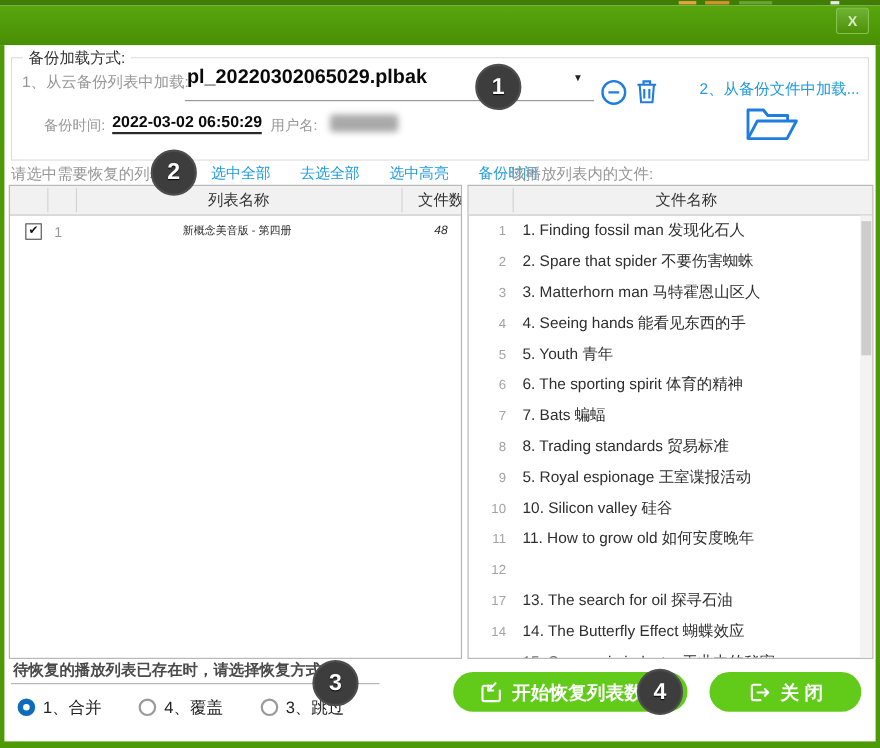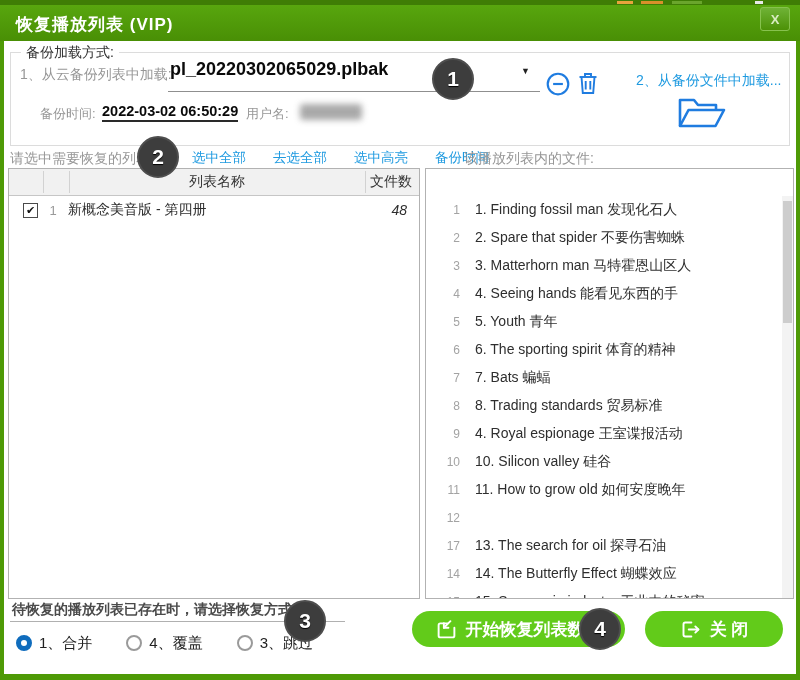--- a/index.html
+++ b/index.html
@@ -37,22 +37,22 @@
   .tbl-left{left:8px;width:410px;height:429px;}
   .tbl-right{left:425px;width:367px;height:429px;}
   .thead{position:absolute;left:0;top:0;right:0;height:26px;background:#f1f1f1;border-bottom:1px solid #c6c6c6;
          font-size:14px;color:#333;}
   .thead .sep{position:absolute;top:2px;bottom:2px;width:1px;background:#d2d2d2;}
   .hcell{position:absolute;top:4px;text-align:center;}
   .lrow{position:absolute;left:0;right:0;height:28px;display:flex;align-items:center;cursor:pointer;}
   .cb{width:13px;height:13px;border:1px solid #4a4a4a;margin-left:14px;font-size:11px;line-height:12px;
       text-align:center;color:#111;background:#fff;flex:none;cursor:pointer;}
   .lnum{width:30px;text-align:center;color:#9a9a9a;font-size:13px;flex:none;}
-  .lname{font-size:14px;color:#2e2e2e;flex:1;}
-  .lcount{width:44px;text-align:right;padding-right:12px;font-style:italic;font-size:14px;color:#2e2e2e;flex:none;}
+  .lname{font-size:10px;color:#2e2e2e;flex:1;text-align:center;}
+  .lcount{width:44px;text-align:right;padding-right:12px;font-style:italic;font-size:11px;color:#2e2e2e;flex:none;}
   .frows{position:absolute;left:0;top:27px;right:11px;bottom:0;overflow:hidden;}
   .frow{height:28px;display:flex;align-items:center;cursor:pointer;}
   .fnum{width:34px;text-align:right;color:#a3a3a3;font-size:12px;flex:none;}
   .fname{margin-left:15px;font-size:14px;color:#2e2e2e;white-space:nowrap;}
   .vscroll{position:absolute;right:0;top:27px;bottom:0;width:11px;background:#f3f3f3;}
   .vthumb{position:absolute;left:1px;top:5px;width:9px;height:122px;background:#cdcdcd;cursor:pointer;}
   
   .restore-label{position:absolute;left:12px;top:601px;font-size:14px;font-weight:bold;color:#4a4a4a;white-space:nowrap;}
   .restore-line{position:absolute;left:10px;top:621px;width:335px;height:1px;background:#b0b0b0;}
   .radio-row{position:absolute;left:16px;top:631px;display:flex;gap:34px;align-items:center;height:24px;}
@@ -76,21 +76,20 @@
 <div class="window">
 
   <div class="sliver">
     <i style="left:617px;width:16px;background:#e8a33d;"></i>
     <i style="left:641px;width:22px;background:#d98f2b;"></i>
     <i style="left:672px;width:30px;background:#6aa52c;"></i>
     <i style="left:755px;width:8px;background:#e8e8e8;"></i>
   </div>
 
   <div class="titlebar">
-    <span class="title">恢复播放列表 (VIP)</span>
     <div class="closebtn">X</div>
   </div>
   <div class="frame-l"></div>
   <div class="frame-r"></div>
   <div class="frame-b"></div>
 
   <div class="groupbox">
     <span class="legend">备份加载方式:</span>
   </div>
   <span class="glabel" style="left:20px;top:66px;">1、从云备份列表中加载:</span>
@@ -128,33 +127,37 @@
       <span class="slink">备份时间</span>
     </div>
   <span class="glabel" style="left:428px;top:150px;margin-left:36px;">该播放列表内的文件:</span>
 
   <div class="tbl tbl-left">
     <div class="thead">
       <span class="sep" style="left:34px;"></span>
       <span class="sep" style="left:60px;"></span>
       <span class="sep" style="left:356px;"></span>
       <span class="hcell" style="left:60px;width:296px;">列表名称</span>
-      <span class="hcell" style="left:356px;width:52px;">文件数</span>
+      <span class="hcell" style="left:366px;width:52px;">文件数</span>
     </div>
     <div id="left-rows" style="position:absolute;left:0;top:27px;right:0;bottom:0;">
         <div class="lrow" style="top: 0px;">
           <span class="cb">✔</span>
           <span class="lnum">1</span>
           <span class="lname">新概念美音版 - 第四册</span>
           <span class="lcount">48</span>
         </div>
       </div>
   </div>
 
   <div class="tbl tbl-right">
+    <div class="thead">
+      <span class="sep" style="left:40px;"></span>
+      <span class="hcell" style="left:40px;right:11px;">文件名称</span>
+    </div>
     <div class="frows" id="file-rows">
         <div class="frow">
           <span class="fnum">1</span>
           <span class="fname">1. Finding fossil man 发现化石人</span>
         </div>
         <div class="frow">
           <span class="fnum">2</span>
           <span class="fname">2. Spare that spider 不要伤害蜘蛛</span>
         </div>
         <div class="frow">
@@ -176,21 +179,21 @@
         <div class="frow">
           <span class="fnum">7</span>
           <span class="fname">7. Bats 蝙蝠</span>
         </div>
         <div class="frow">
           <span class="fnum">8</span>
           <span class="fname">8. Trading standards 贸易标准</span>
         </div>
         <div class="frow">
           <span class="fnum">9</span>
-          <span class="fname">4. Royal espionage 王室谍报活动</span>
+          <span class="fname">5. Royal espionage 王室谍报活动</span>
         </div>
         <div class="frow">
           <span class="fnum">10</span>
           <span class="fname">10. Silicon valley 硅谷</span>
         </div>
         <div class="frow">
           <span class="fnum">11</span>
           <span class="fname">11. How to grow old 如何安度晚年</span>
         </div>
         <div class="frow">

